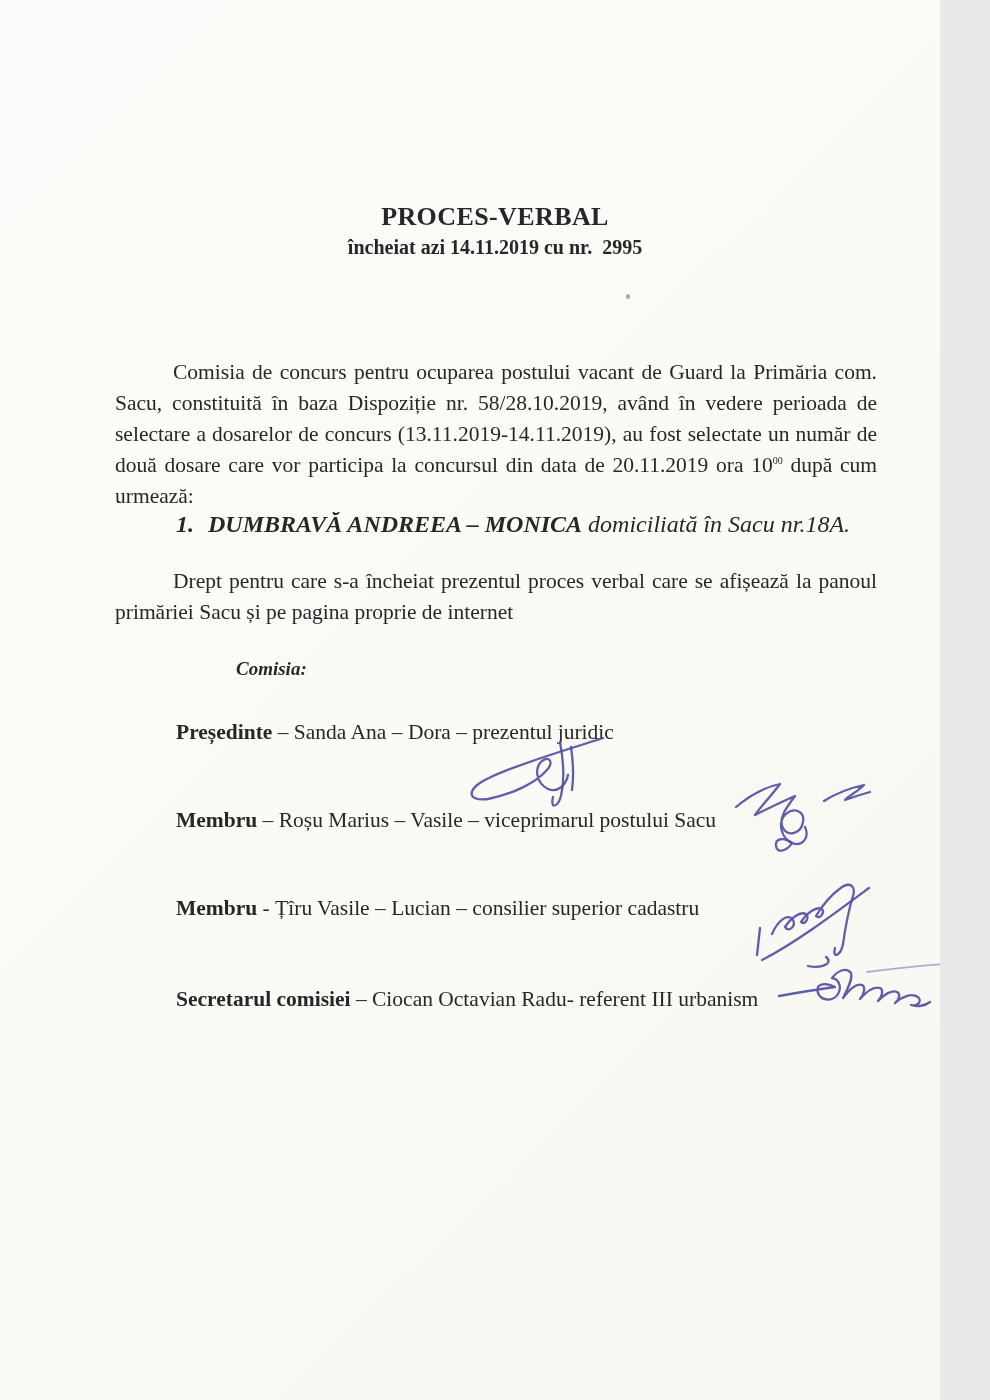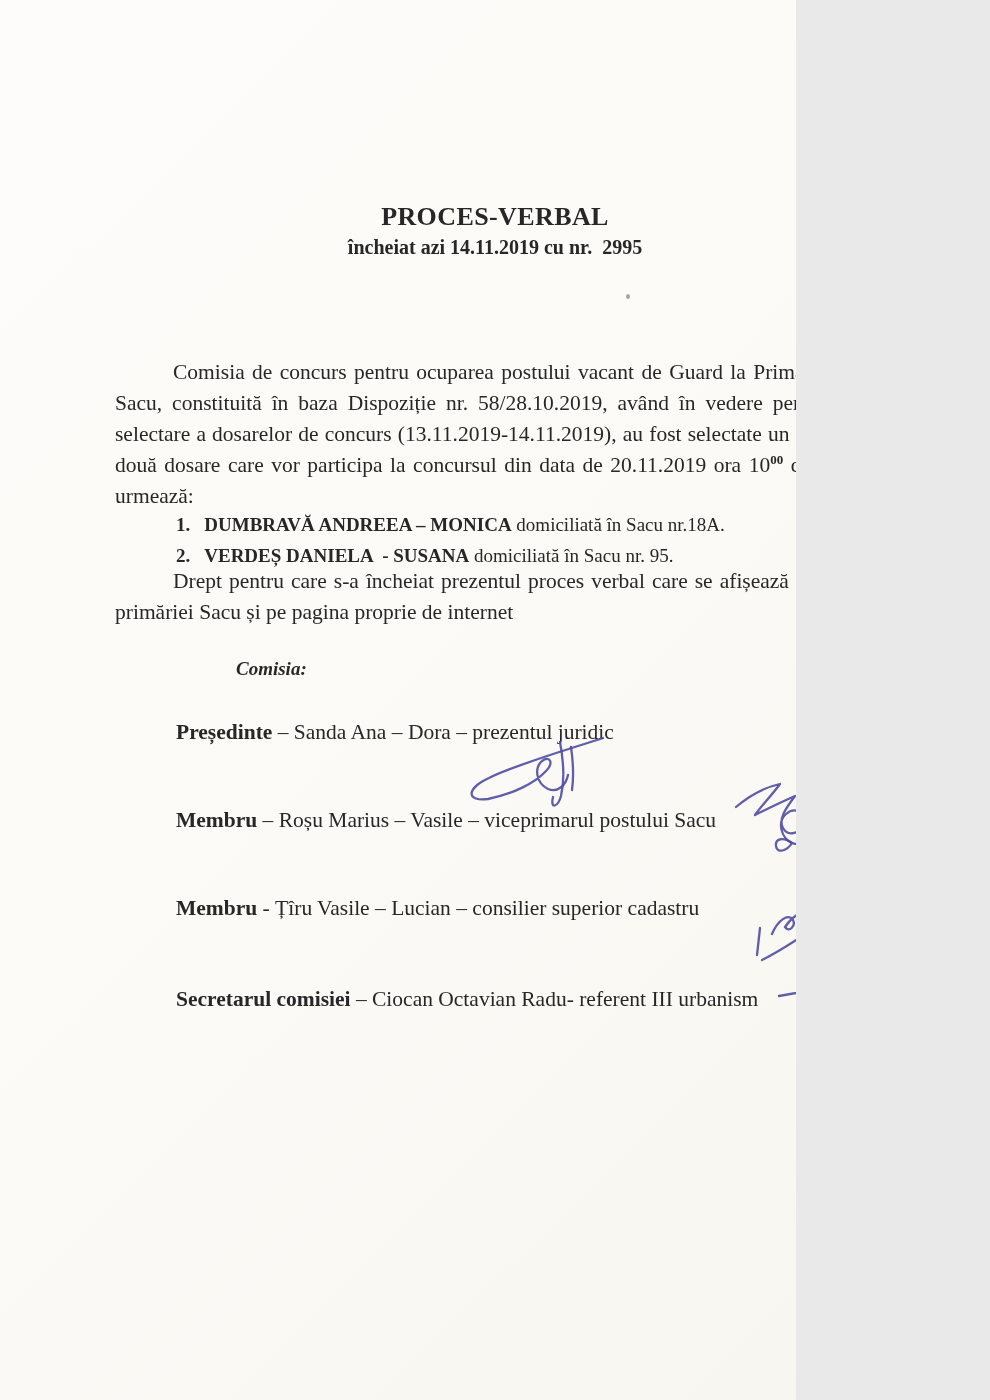--- a/index.html
+++ b/index.html
@@ -3,45 +3,45 @@
 <meta charset="utf-8">
 <style>
   html,body { margin:0; padding:0; }
   body {
     width:990px; height:1400px;
     background:#e9e9e9;
     font-family:"Liberation Serif","DejaVu Serif",serif;
   }
   .page {
     position:absolute; left:0; top:0;
-    width:796px; height:1400px;
+    width:940px; height:1400px;
     background:linear-gradient(135deg,#fdfcfa 0%, #fbfaf6 55%, #f7f6f0 100%);
     color:#272727;
     overflow:hidden;
   }
   .title {
     position:absolute; left:114px; top:202px; width:762px;
     text-align:center; font-weight:bold; font-size:26px;
     letter-spacing:0.4px;
   }
   .subtitle {
     position:absolute; left:114px; top:236px; width:762px;
     text-align:center; font-weight:bold; font-size:20px;
     white-space:pre-wrap;
   }
   .para {
     position:absolute; left:115px; width:762px;
     font-size:21.5px; line-height:31px; text-align:justify;
   }
   .para-intro { top:357px; text-indent:58px; }
   .para-closing { top:566px; text-indent:58px; }
-  .sup { vertical-align:super; font-size:13px; line-height:0;font-weight:bold; }
+  .sup { vertical-align:super; font-size:10px; line-height:0; }
   .candidates {
     position:absolute; left:176px; top:509px;
-    font-size:19px; line-height:31px; 
+    font-size:24px; line-height:31px; font-style:italic;text-align:right;
   }
   .cand-num { font-weight:bold; margin-right:14px; }
   .cand-name { font-weight:bold; white-space:pre-wrap; }
   .cand-rest { white-space:pre-wrap; }
   .comisia-heading {
     position:absolute; left:236px; top:658px;
     font-size:19px; font-weight:bold; font-style:italic;
   }
   .row { position:absolute; left:176px; font-size:21.5px; line-height:30px; }
   .row-1 { top:717px; }
@@ -70,21 +70,20 @@
 
 <div class="page">
 
   <div class="title">PROCES-VERBAL</div>
   <div class="subtitle">încheiat azi 14.11.2019 cu nr.  2995</div>
 
   <div class="para para-intro"><span>Comisia de concurs pentru ocuparea postului vacant de Guard la Primăria com. Sacu, constituită în baza Dispoziție nr. 58/28.10.2019, având în vedere perioada de selectare a dosarelor de concurs (13.11.2019-14.11.2019), au fost selectate un număr de două dosare care vor participa la concursul din data de 20.11.2019 ora 10</span><sup class="sup">00</sup><span> după cum urmează:</span></div>
 
   <div class="candidates">
     <div class="cand-line"><span class="cand-num">1.</span><span class="cand-name">DUMBRAVĂ ANDREEA – MONICA</span><span class="cand-rest"> domiciliată în Sacu nr.18A.</span></div>
-    <div class="cand-line"><span class="cand-num">2.</span><span class="cand-name">VERDEȘ DANIELA  - SUSANA</span><span class="cand-rest"> domiciliată în Sacu nr. 95.</span></div>
   </div>
 
   <div class="para para-closing">Drept pentru care s-a încheiat prezentul proces verbal care se afișează la panoul primăriei Sacu și pe pagina proprie de internet</div>
 
   <div class="comisia-heading">Comisia:</div>
 
   <div class="row row-1"><span class="role">Președinte</span><span class="rest"> – Sanda Ana – Dora – prezentul juridic</span></div>
 
   <div class="row row-2"><span class="role">Membru</span><span class="rest"> – Roșu Marius – Vasile – viceprimarul postului Sacu</span></div>
 

